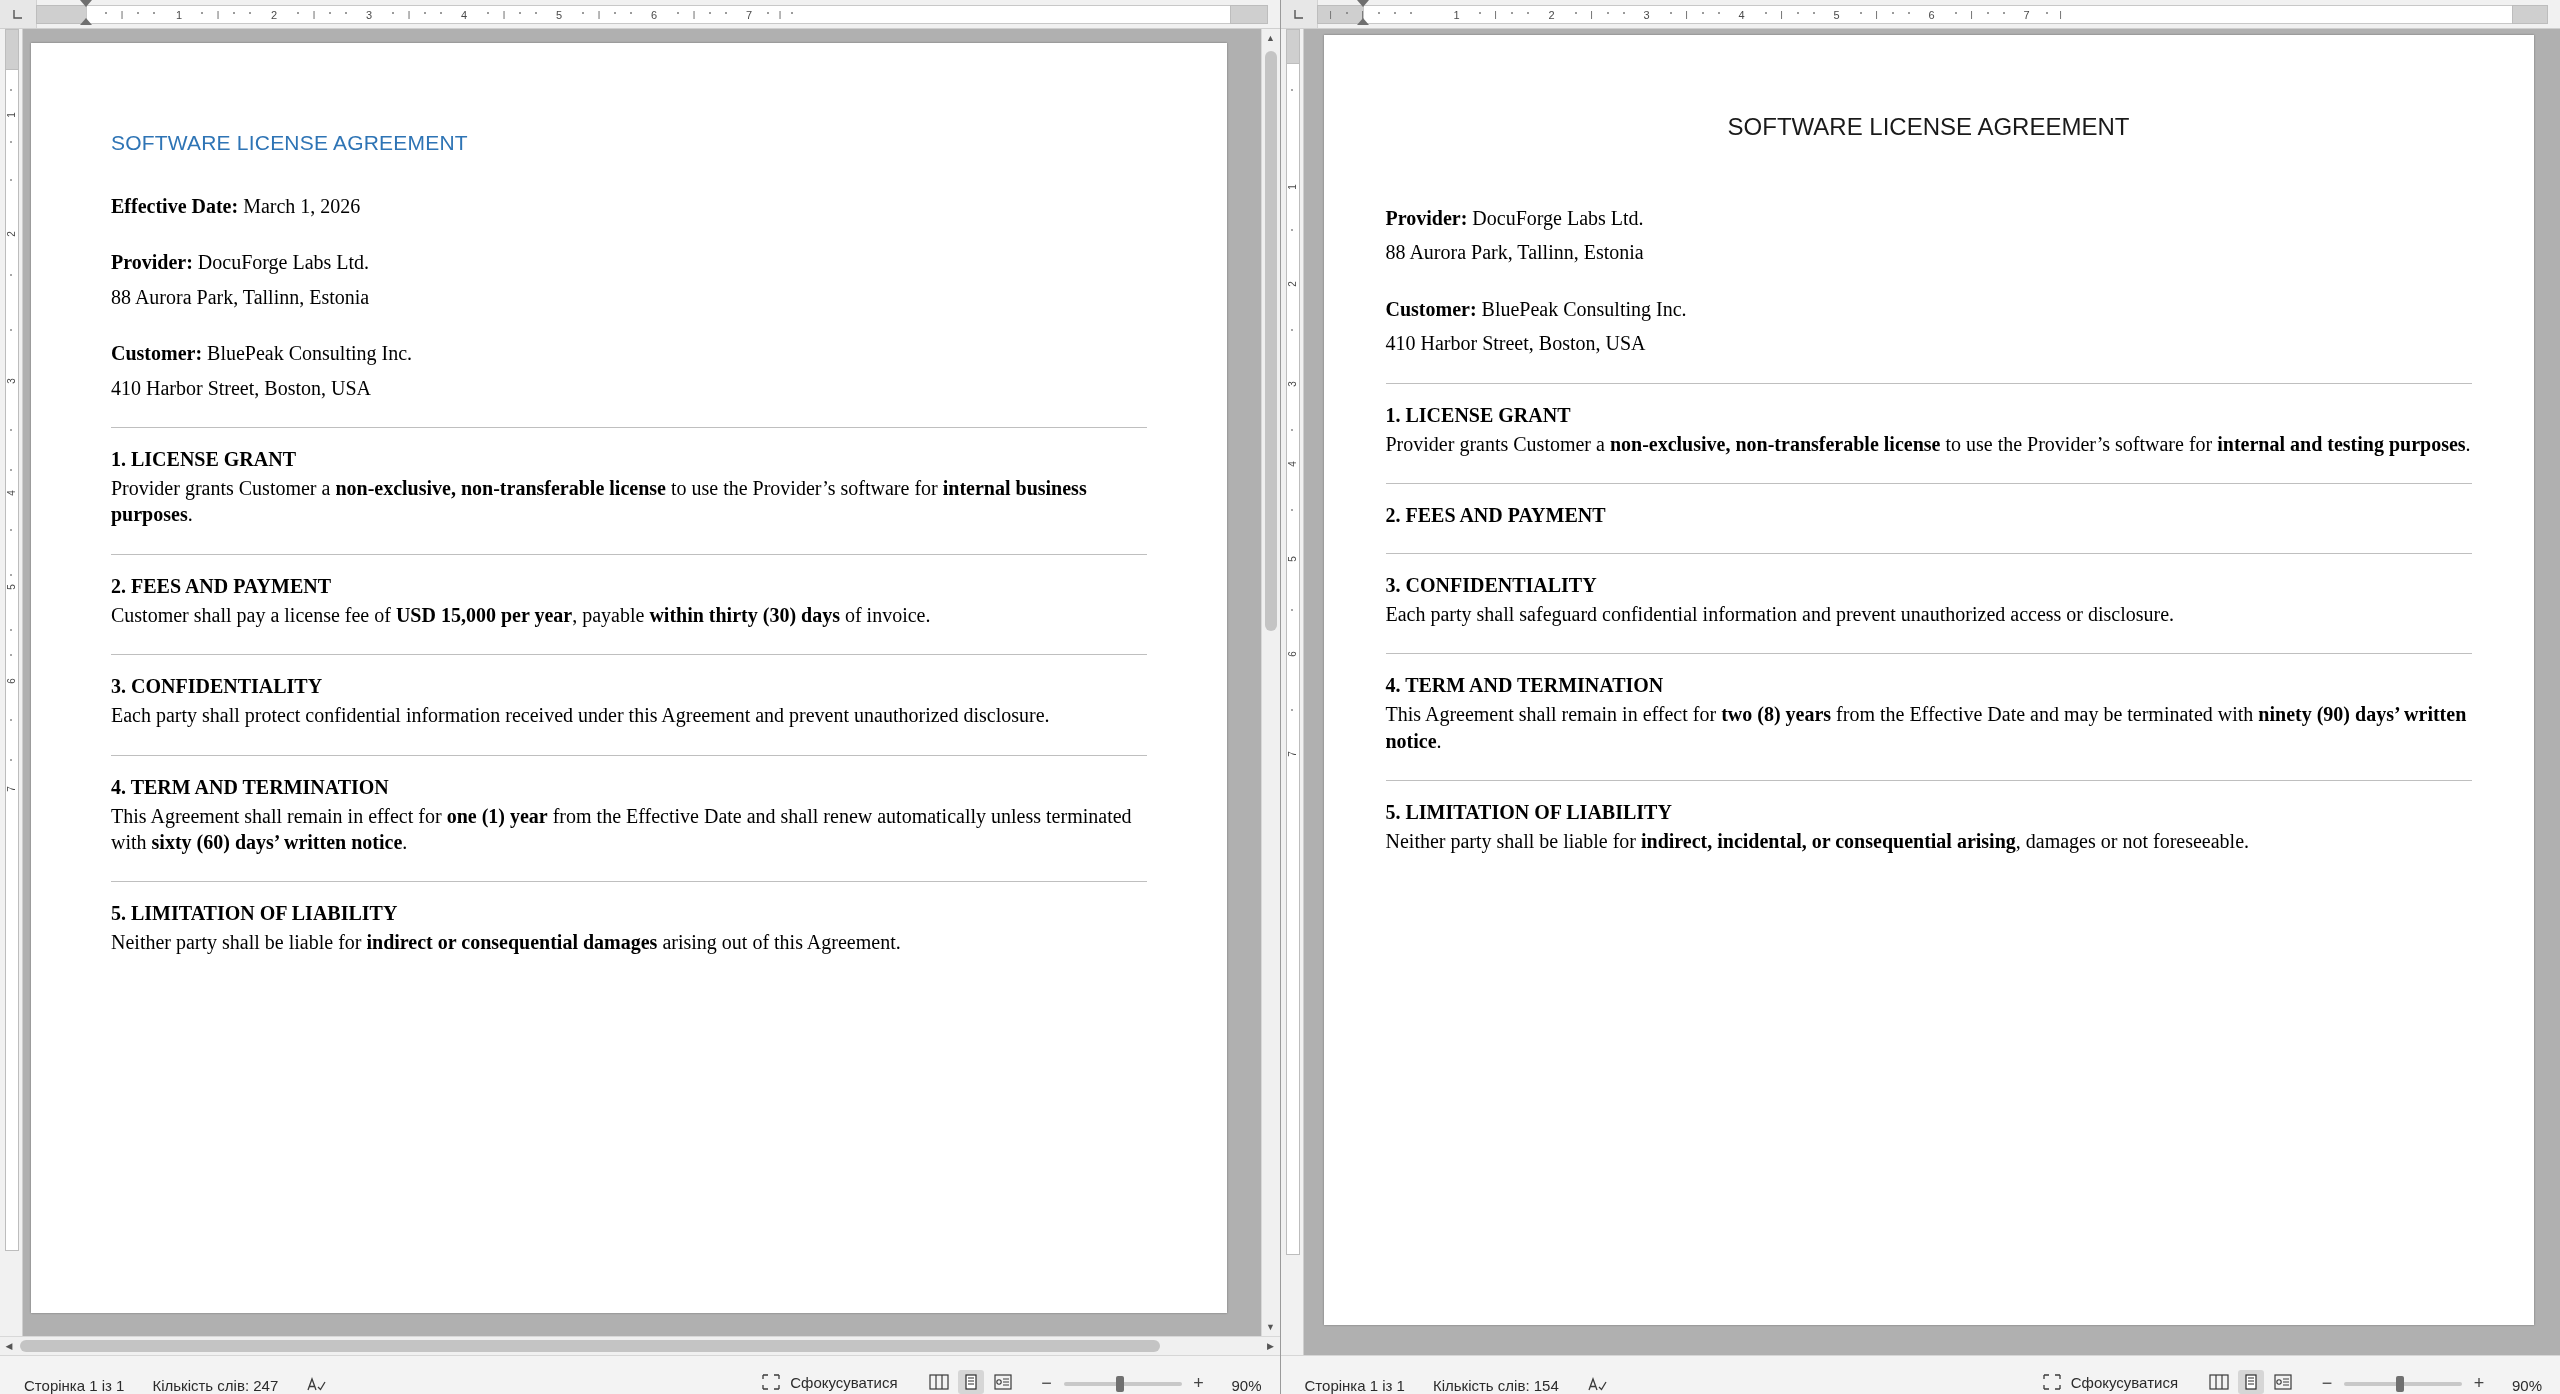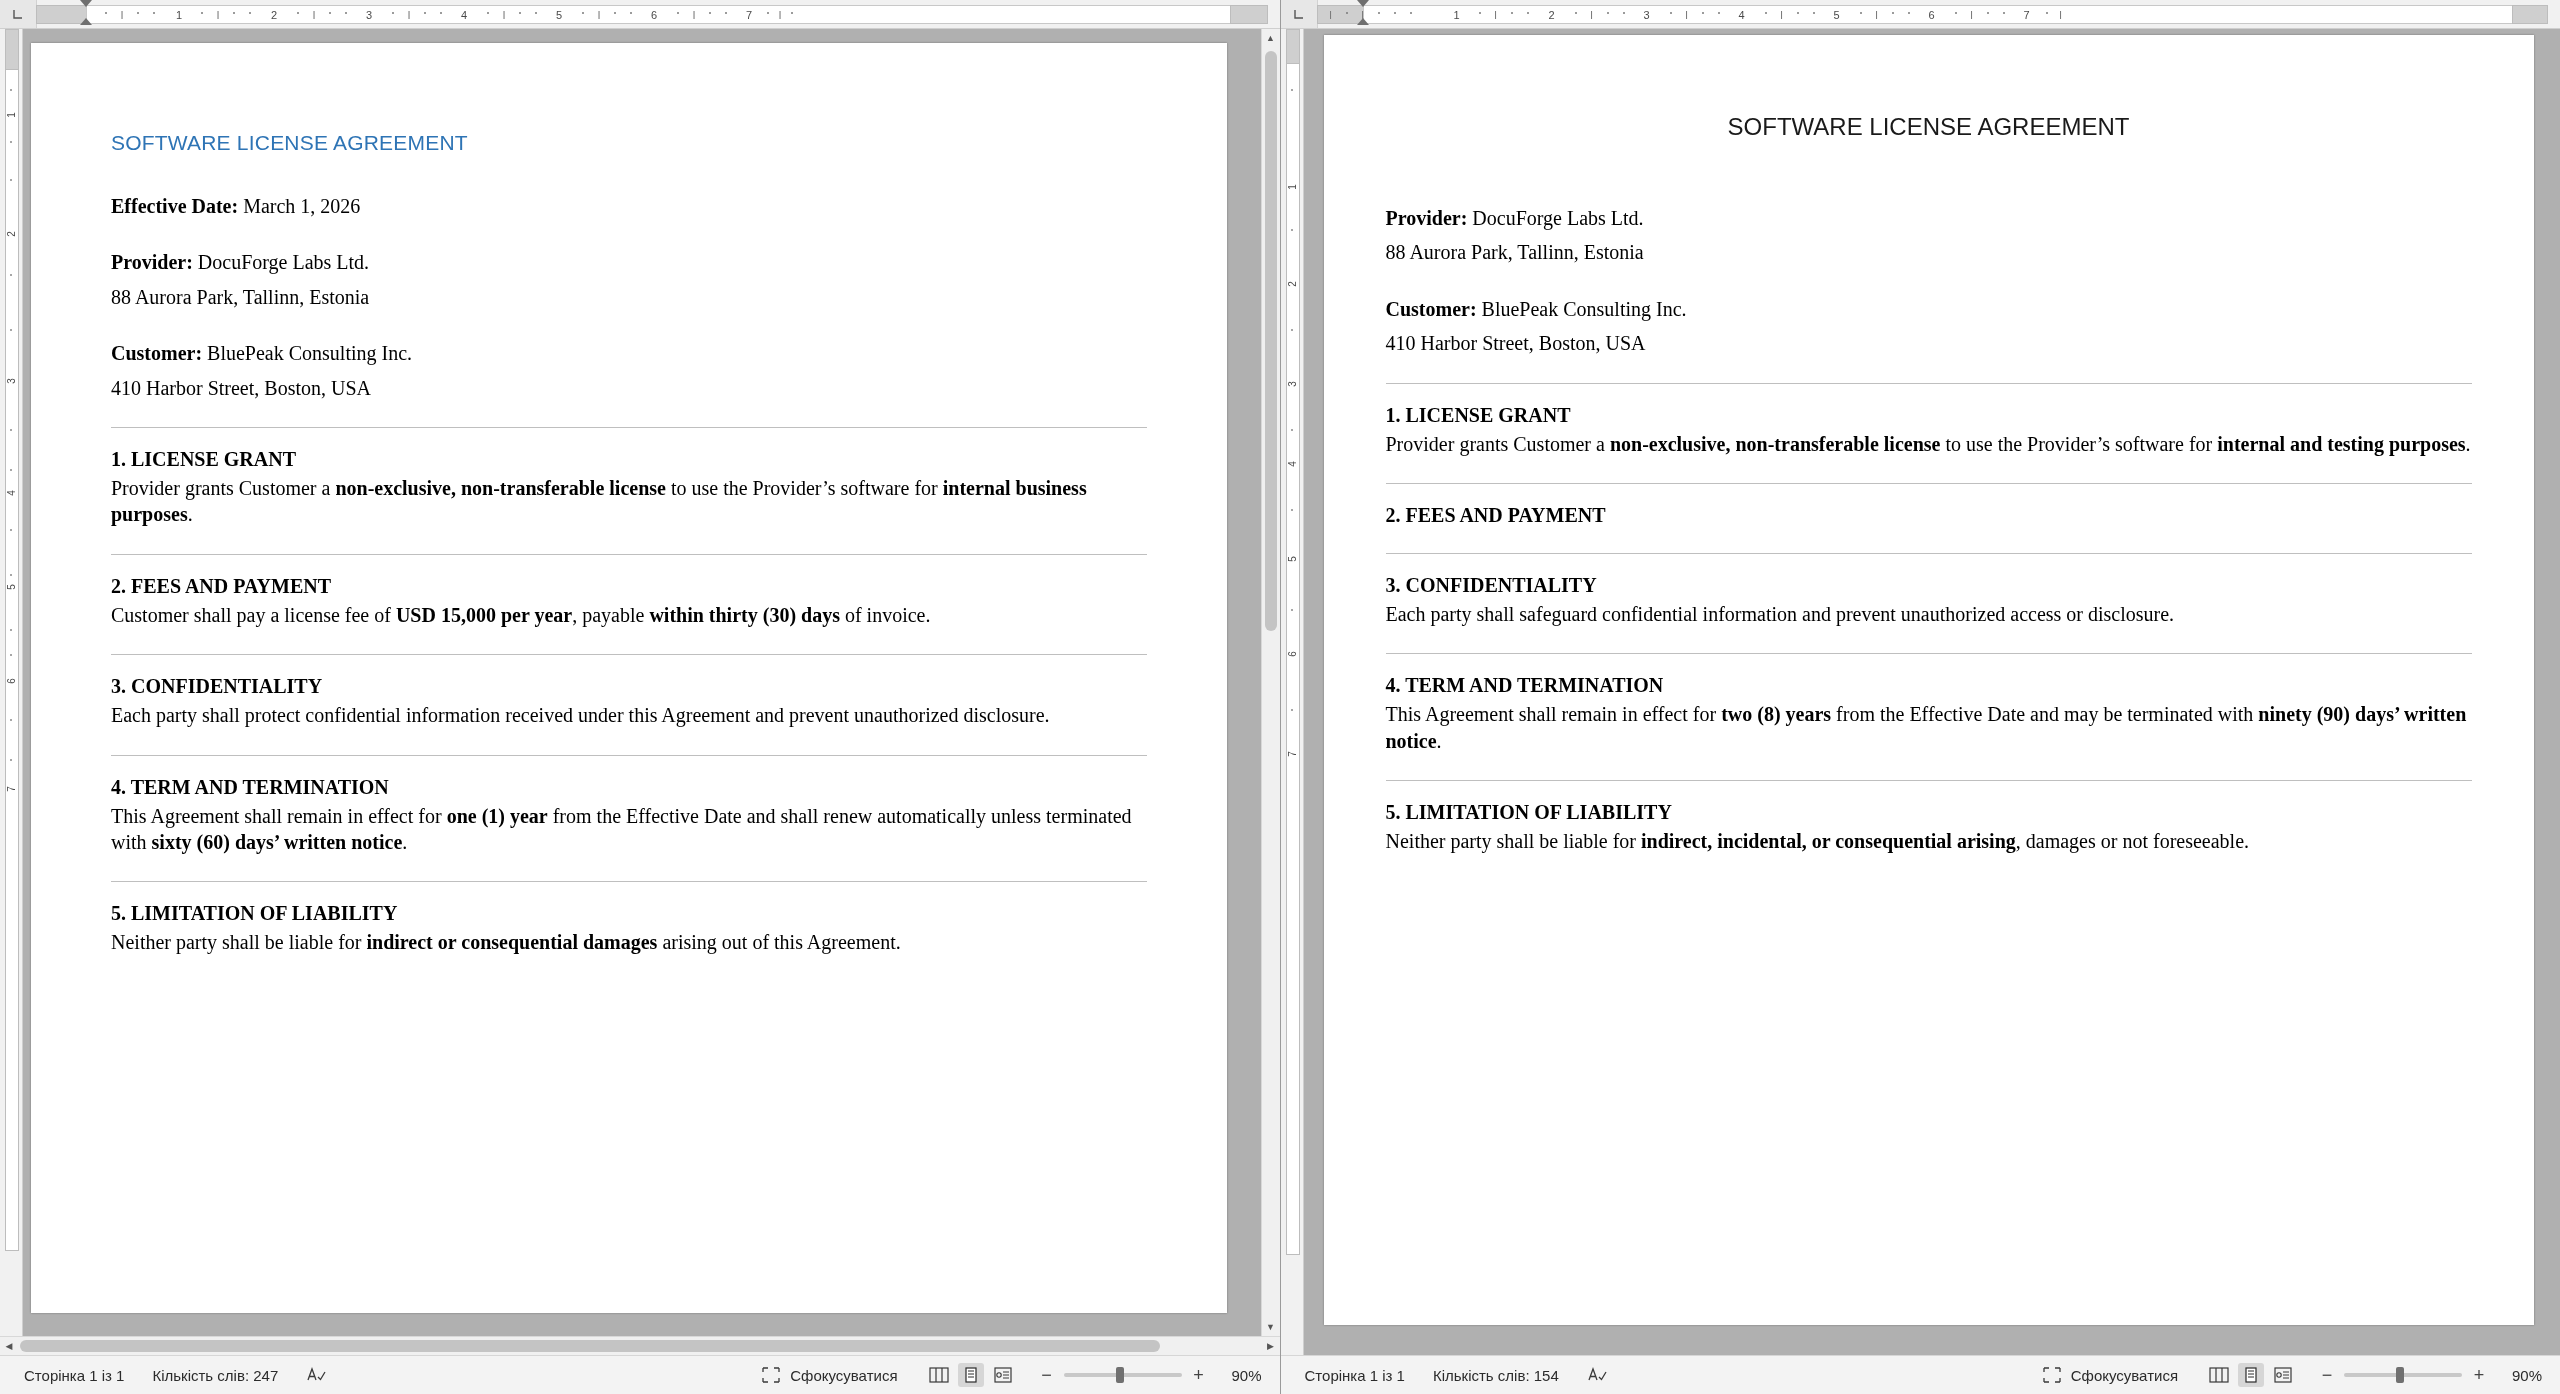--- a/index.html
+++ b/index.html
@@ -90,21 +90,21 @@
   .hscroll{
     position:relative;height:18px;background:#f0f0f0;border-top:1px solid #d8d8d8;flex:0 0 18px;
   }
   .hscroll .arrow{position:absolute;top:0;width:18px;height:18px;display:flex;align-items:center;justify-content:center;font-size:9px;color:#555;}
   .hscroll .arrow.left{left:0;} .hscroll .arrow.right{right:0;}
   .hthumb{position:absolute;top:3px;left:20px;height:12px;background:#c4c4c4;border-radius:6px;}
 
   
   .status{
     flex:0 0 38px;height:38px;background:#f3f3f3;border-top:1px solid #d6d6d6;
-    display:flex;align-items:center;font-size:15px;color:#2b2b2b;padding:0 10px;gap:0;
+    display:flex;align-items:flex-end;font-size:15px;color:#2b2b2b;padding:0 10px;gap:0;
   }
   .st-item{display:flex;align-items:center;gap:6px;padding:0 14px;white-space:nowrap;}
   .st-spacer{flex:1 1 auto;}
   .icon-btn{
     display:inline-flex;align-items:center;justify-content:center;
     width:26px;height:24px;color:#3a3a3a;
   }
   .icon-btn.active{background:#d6d6d6;border-radius:3px;}
   .zoomslider{display:flex;align-items:center;gap:10px;padding:0 10px;}
   .sl-track{position:relative;width:118px;height:4px;background:#c8c8c8;border-radius:2px;}

